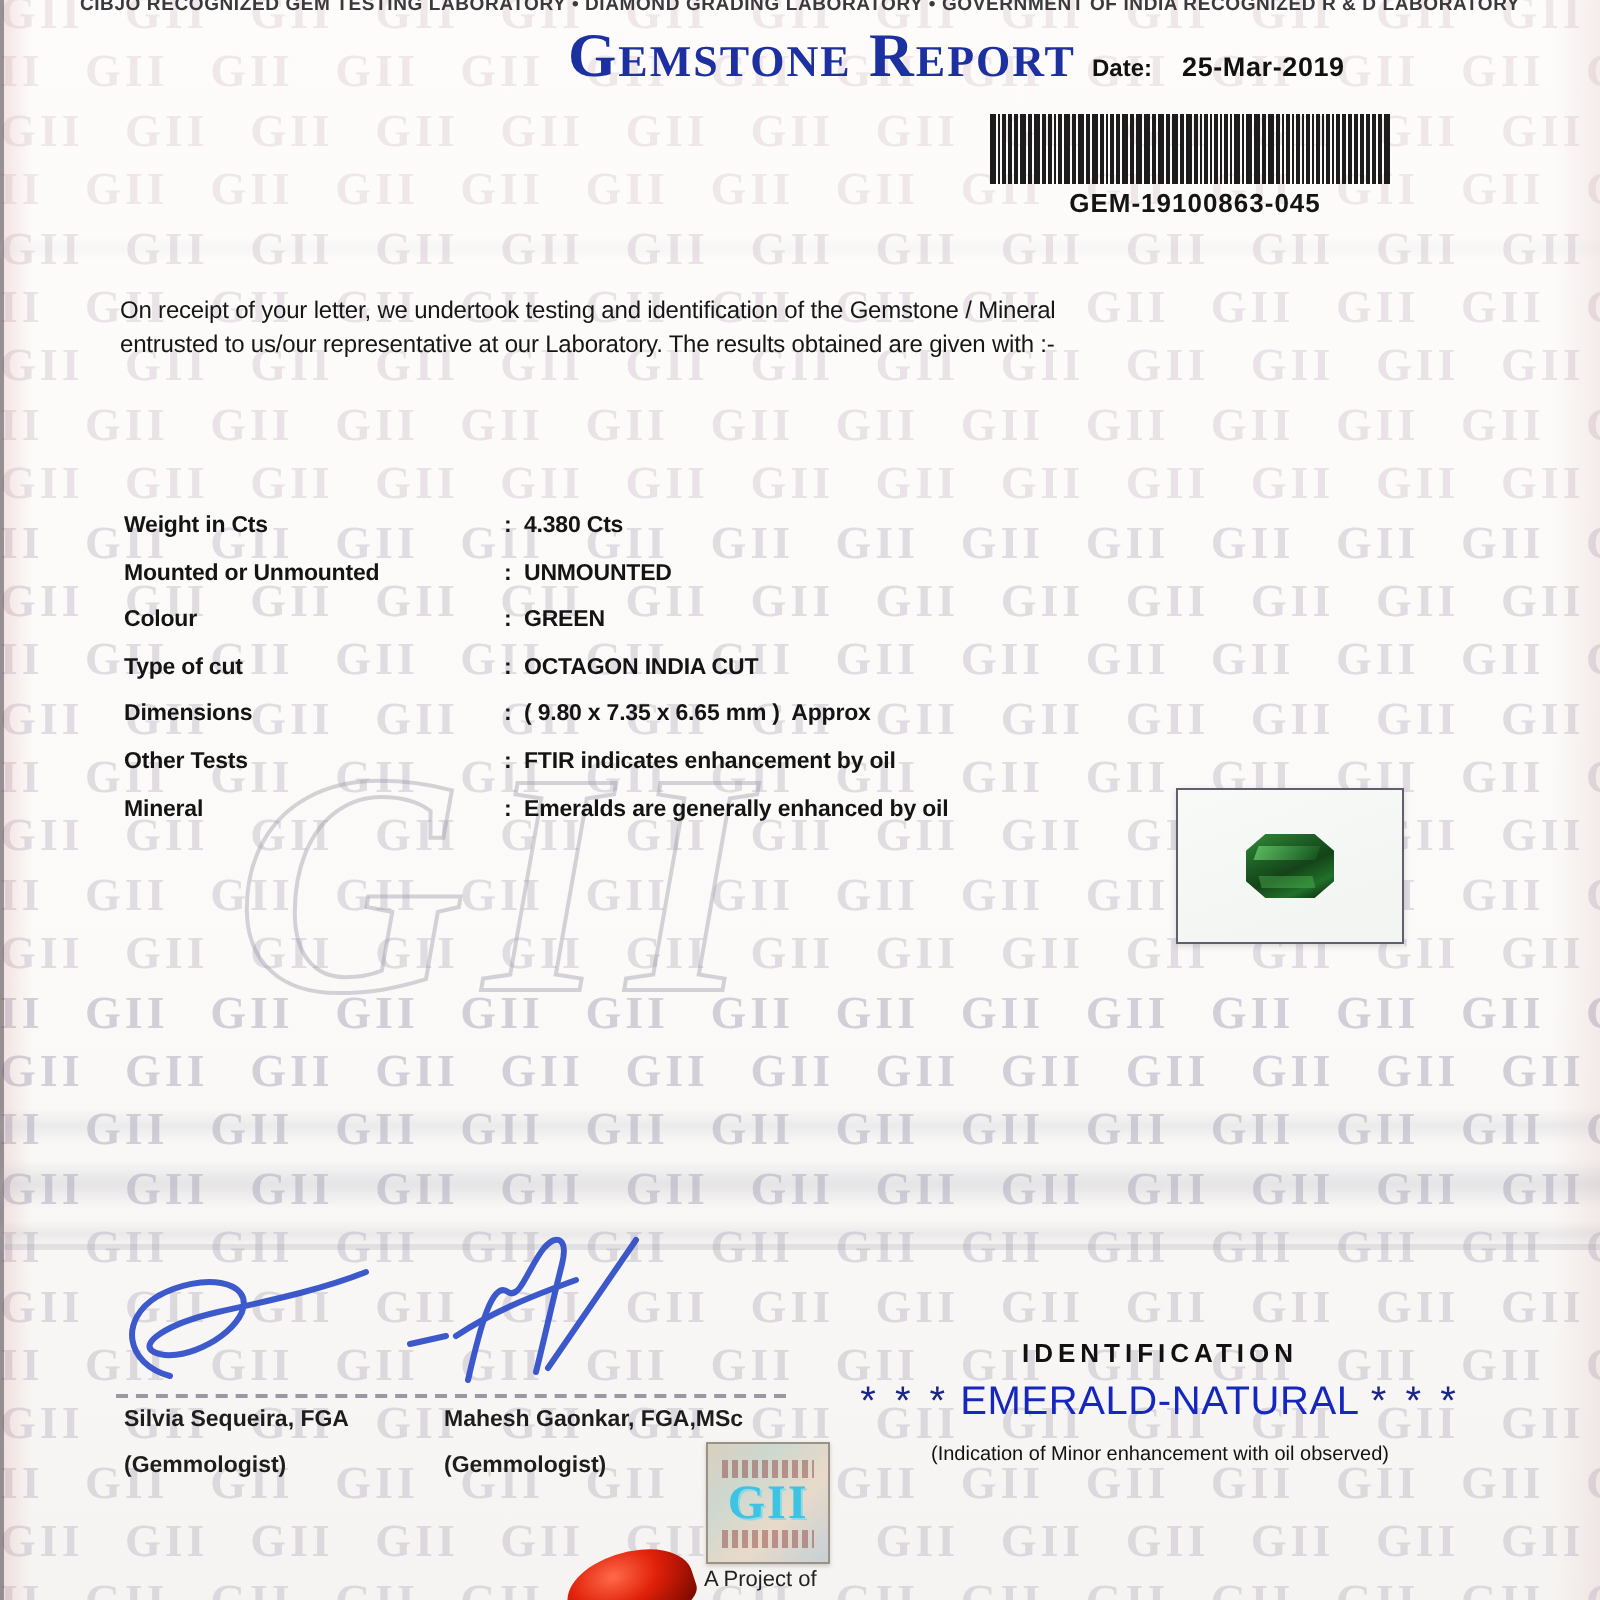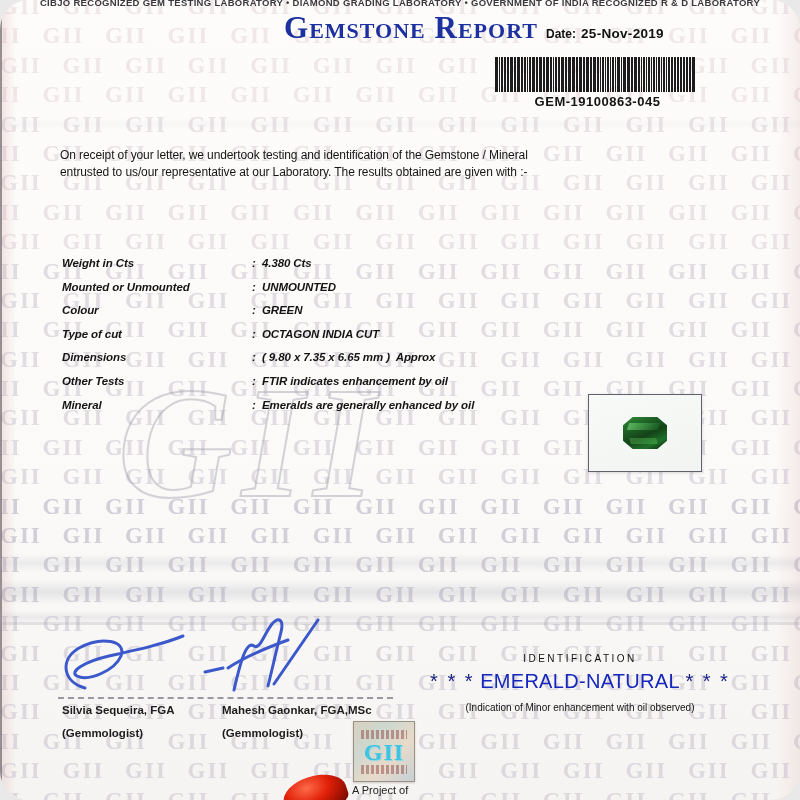--- a/index.html
+++ b/index.html
@@ -2,21 +2,20 @@
 <html><head>
 <meta charset="utf-8">
 <style>
   html,body { margin:0; padding:0; background:#e9e9e9; }
   #report-page {
     position:relative; width:800px; height:800px; margin:0 auto;
     background:linear-gradient(180deg,#fdfcfb 0%, #fbfaf8 60%, #f6f4f2 100%);
     overflow:hidden;
     font-family:"Liberation Sans", sans-serif;
     color:#1a1a1a;
-    border-radius:29px;
   }
   
   #watermark-layer { position:absolute; left:0; top:-6px; width:820px; height:820px; overflow:hidden; z-index:0; }
   .wm-row { height:29.4px; line-height:29.4px; white-space:nowrap;
     font:700 23px "Liberation Serif", serif; letter-spacing:2px; word-spacing:13px; }
   #big-watermark {
     position:absolute; left:118px; top:352px; z-index:0;
     font:700 italic 158px "Liberation Serif", serif; letter-spacing:10px;
     color:transparent; -webkit-text-stroke:2px rgba(150,150,162,.40);
   }
@@ -29,36 +28,36 @@
   .band-c { top:610px; height:14px; background:linear-gradient(rgba(178,178,190,0), rgba(178,178,190,.20), rgba(178,178,190,0)); }
   .band-d { top:622px; height:3px; background:rgba(160,160,172,.25); }
   .band-e { top:118px; height:12px; background:linear-gradient(rgba(200,200,208,0), rgba(200,200,208,.10), rgba(200,200,208,0)); }
 
   
   #top-banner { position:absolute; left:0; top:-3px; width:800px; text-align:center; z-index:2;
     font-size:9.5px; font-weight:700; letter-spacing:.3px; color:#3a3a3e; white-space:nowrap; }
   #report-title { position:absolute; left:246px; top:10px; width:330px; text-align:center; z-index:2;
     font-family:"Liberation Serif", serif; font-variant:small-caps; font-weight:700;
     font-size:31px; letter-spacing:1px; color:#1c30a0; }
-  #date-row { position:absolute; left:546px; top:26px; z-index:2; display:flex; align-items:baseline; gap:5px; }
+  #date-row { position:absolute; left:546px; top:26px; z-index:2; display:flex; align-items:baseline; gap:15px; }
   #date-label { font-size:12px; font-weight:700; color:#111; }
   #date-value { font-size:13.5px; font-weight:700; color:#111; letter-spacing:.3px; }
 
   #barcode { position:absolute; left:495px; top:57px; width:205px; height:35px; z-index:2; }
   #report-number { position:absolute; left:485px; top:94px; width:225px; text-align:center; z-index:2;
     font-size:13px; font-weight:700; letter-spacing:.5px; color:#141414; }
 
   
   #intro { position:absolute; left:60px; top:147px; width:520px; z-index:2;
     font-size:12px; letter-spacing:-.1px; line-height:16.8px; color:#161616; }
 
   
   #properties-table { position:absolute; left:62px; top:233px; z-index:2; }
   .prop-row { display:flex; height:23.6px; align-items:baseline;
-    font-size:11.5px; font-weight:700; color:#141414; letter-spacing:-.1px;font-style:italic; }
+    font-size:11.5px; font-weight:700; color:#141414; letter-spacing:-.1px; }
   .prop-label { width:190px; }
   .prop-colon { width:10px; }
   .prop-value { white-space:pre;margin-top:24px; }
 
   
   #gem-photo { position:absolute; left:588px; top:394px; width:112px; height:76px; z-index:2;
     background:linear-gradient(160deg,#f8faf8, #f1f4f1); border:1px solid #5f5f6e;
     box-shadow:0 1px 3px rgba(60,60,70,.18); display:flex; align-items:center; justify-content:center; }
   #emerald-image { position:relative; width:44px; height:32px;
     clip-path:polygon(22% 0,78% 0,100% 26%,100% 74%,78% 100%,22% 100%,0 74%,0 26%);
@@ -74,21 +73,21 @@
   #signature-2-image { left:222px; top:612px; }
   #signature-divider { position:absolute; left:58px; top:697px; width:335px; z-index:2;
     border-top:2px dashed #9a98a2; }
   .signatory { position:absolute; z-index:2; font-size:11.5px; font-weight:700; color:#1d1d1d; }
   .signatory .sig-title { margin-top:11px; font-weight:700; }
   #signatory-1 { left:62px; top:704px; }
   #signatory-2 { left:222px; top:704px; }
 
   
   #identification { position:absolute; left:424px; top:653px; width:312px; text-align:center; z-index:2; }
-  #identification-heading { font-size:10px; font-weight:400; letter-spacing:2.5px; color:#111; }
+  #identification-heading { font-size:13px; font-weight:700; letter-spacing:2.5px; color:#111;margin-top:16px; }
   #identification-line { margin-top:6px; font-size:20px; font-weight:400; white-space:nowrap; }
   .id-stars { color:#1a2586; letter-spacing:2px; }
   #identification-result { color:#1527bd; letter-spacing:.3px; }
   #identification-note { margin-top:9px; font-size:10px; color:#111; }
 
   
   #hologram-stamp { position:absolute; left:353px; top:721px; width:60px; height:59px; z-index:2;
     background:linear-gradient(135deg,#d9d0bf 0%,#cdd8cf 30%,#e8dac9 62%,#c6d0d6 100%);
     border:1px solid #9a9284; box-shadow:0 1px 2px rgba(80,70,60,.25);
     display:flex; flex-direction:column; align-items:center; justify-content:center; }
@@ -142,21 +141,21 @@
   <div class="scan-band band-a"></div>
   <div class="scan-band band-b"></div>
   <div class="scan-band band-c"></div>
   <div class="scan-band band-d"></div>
   <div class="scan-band band-e"></div>
 
   <div id="top-banner">CIBJO RECOGNIZED GEM TESTING LABORATORY • DIAMOND GRADING LABORATORY • GOVERNMENT OF INDIA RECOGNIZED R &amp; D LABORATORY</div>
   <div id="report-title">Gemstone Report</div>
   <div id="date-row">
     <span id="date-label">Date:</span>
-    <span id="date-value">25-Nov-2019</span>
+    <span id="date-value">25-Mar-2019</span>
   </div>
 
   <div id="barcode"><svg width="205" height="35" viewBox="0 0 205 35">
         <rect x="0" y="0" width="3" height="35" fill="#1c1c1c"></rect>
         <rect x="4" y="0" width="1" height="35" fill="#1c1c1c"></rect>
         <rect x="6" y="0" width="2" height="35" fill="#1c1c1c"></rect>
         <rect x="9" y="0" width="2" height="35" fill="#1c1c1c"></rect>
         <rect x="12" y="0" width="2" height="35" fill="#1c1c1c"></rect>
         <rect x="15" y="0" width="3" height="35" fill="#1c1c1c"></rect>
         <rect x="19" y="0" width="2" height="35" fill="#1c1c1c"></rect>

